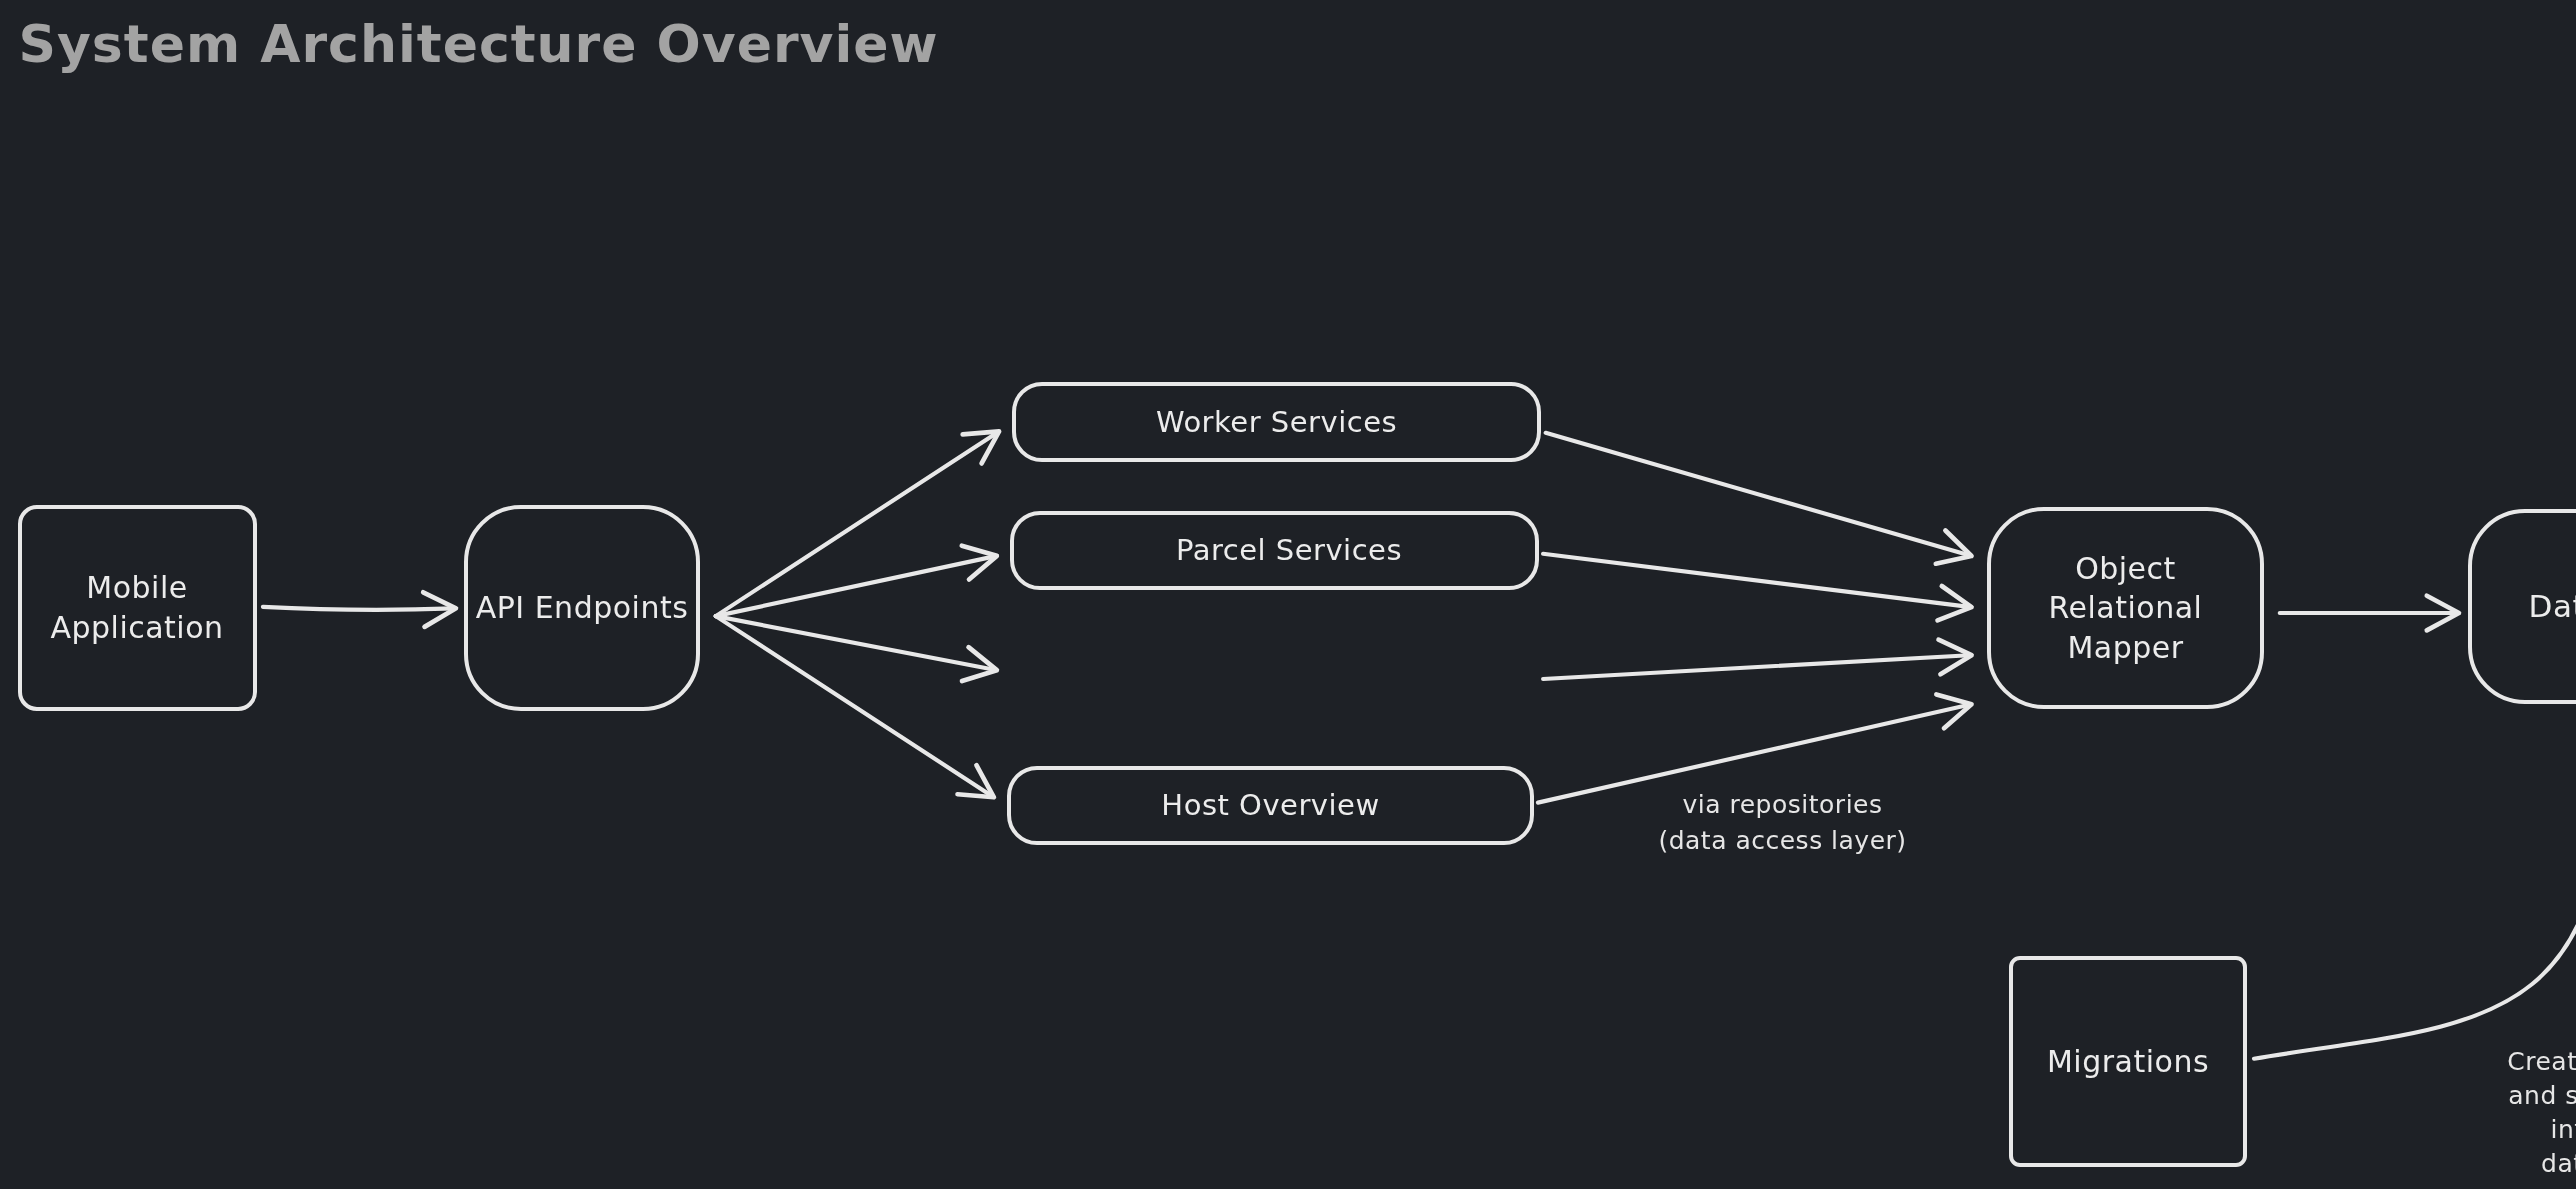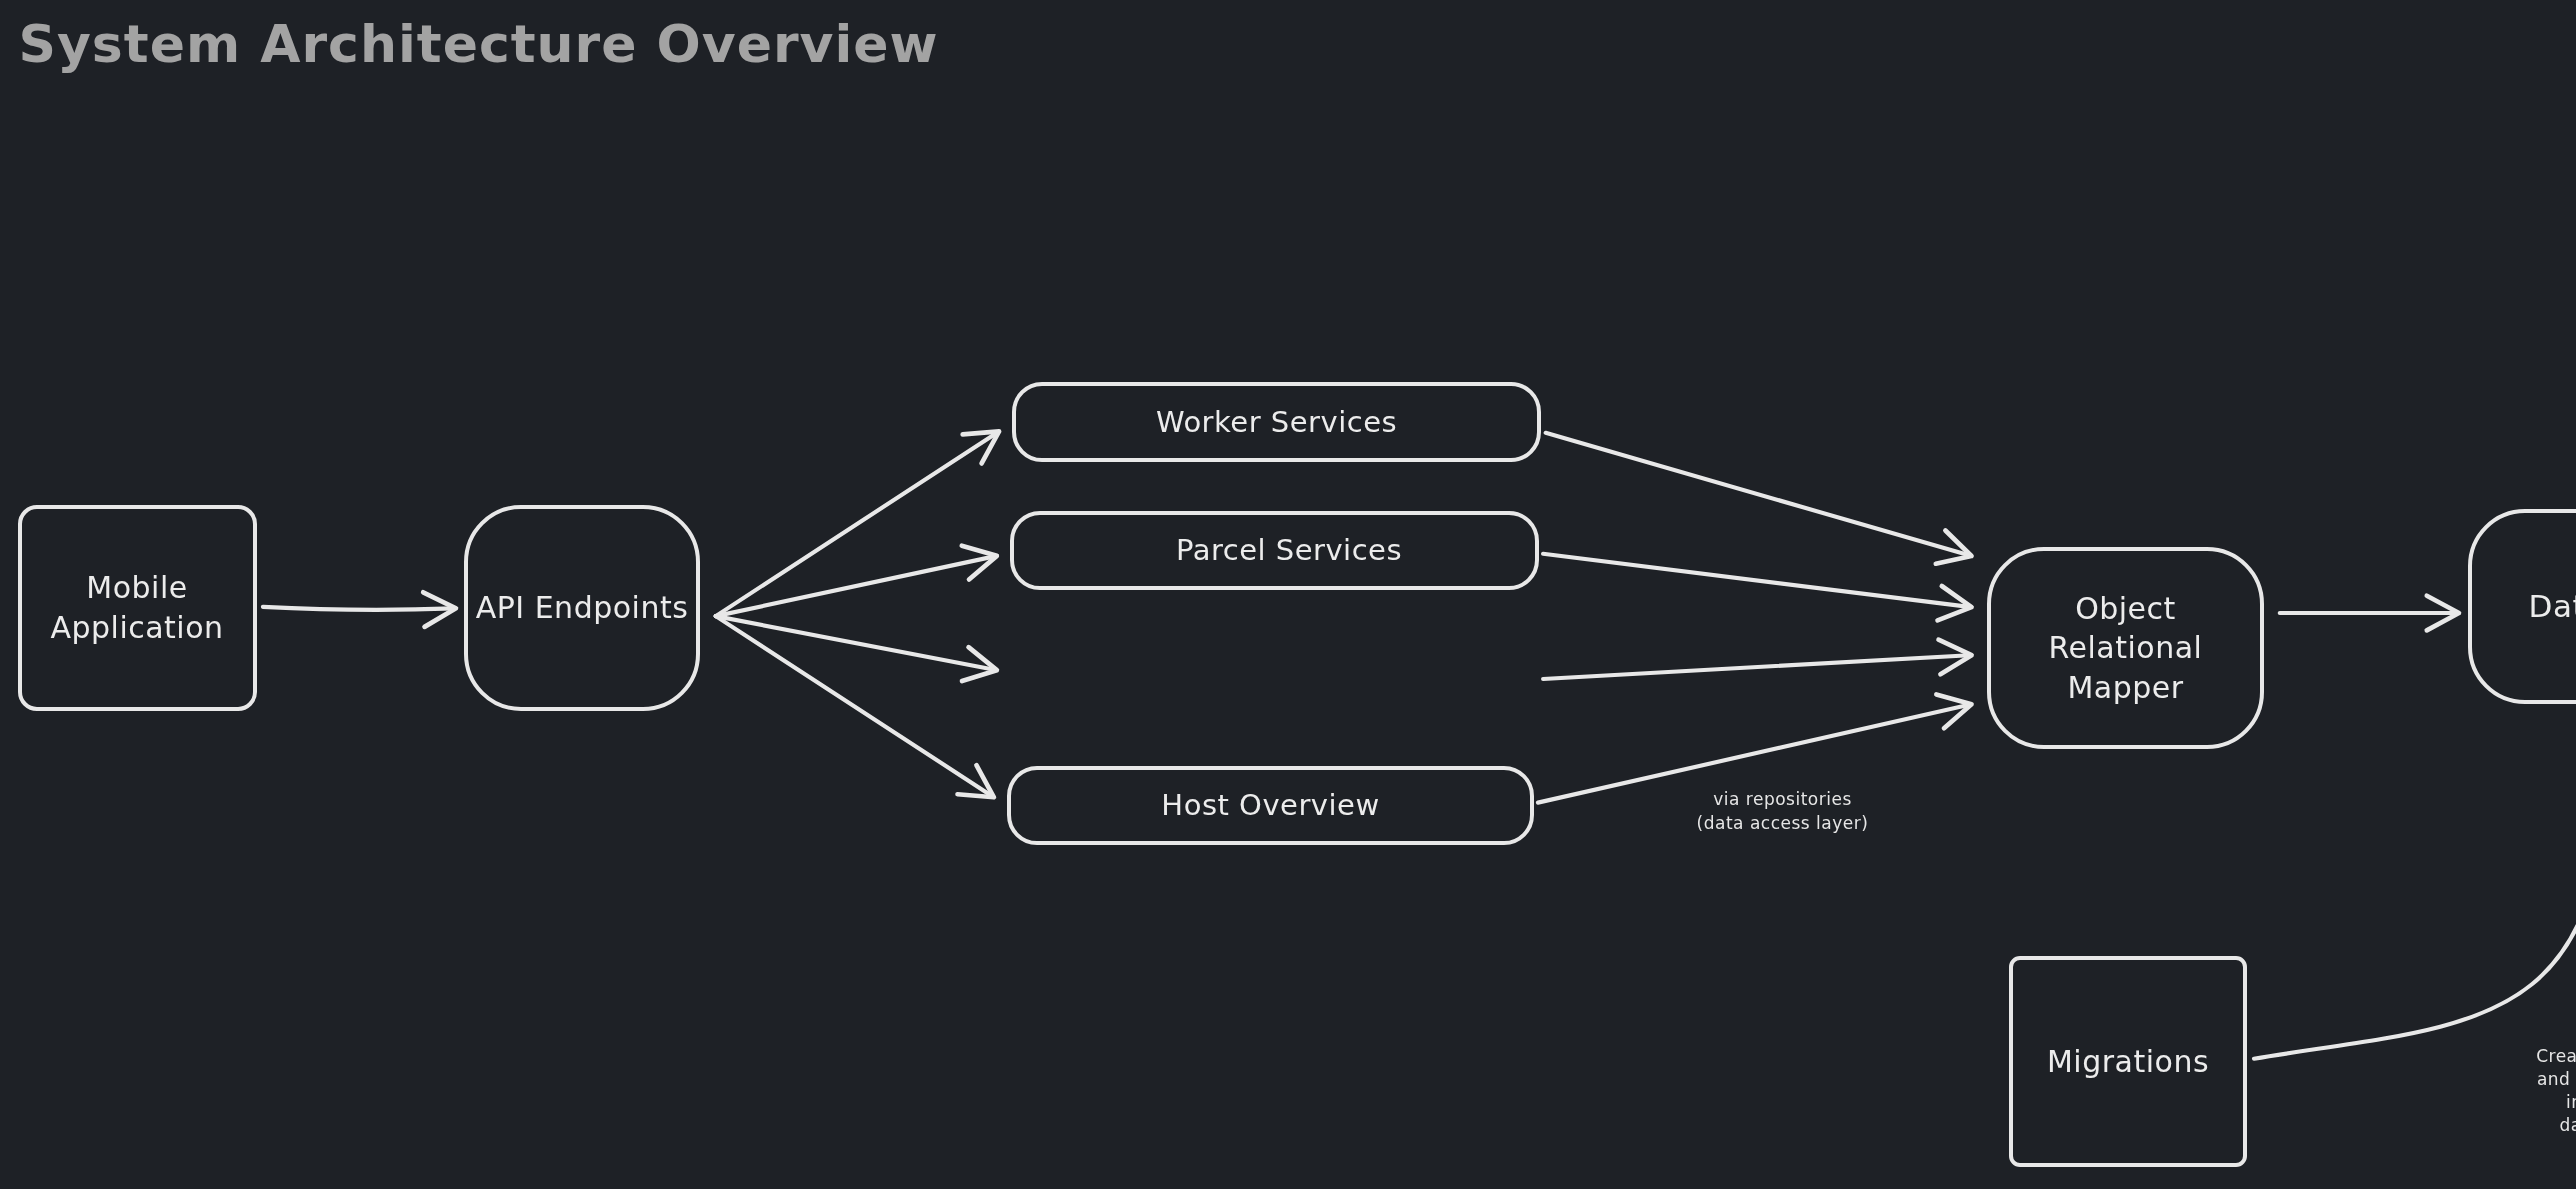--- a/index.html
+++ b/index.html
@@ -49,21 +49,21 @@
     position: absolute;
     left: 18.5px;
     top: 14.4px;
     font-size: 52px;
     font-weight: bold;
     letter-spacing: 1px;
     color: #a3a3a3;
   }
   .annotation {
     position: absolute;
-    font-size: 17px;
+    font-size: 25px;
     line-height: 1.42;
     text-align: center;
     white-space: pre-line;
     color: #e6e6e6;
     letter-spacing: 0.5px;
   }
 </style>
 </head>
 <body>
 
@@ -110,21 +110,21 @@
 
   <div class="node bar-node" style="left:1010px; top:511px; width:529px; height:79px;padding-left:29px;">
     <div class="node-label">Parcel Services</div>
   </div>
 
 
   <div class="node bar-node" style="left:1007px; top:766px; width:527px; height:79px;">
     <div class="node-label">Host Overview</div>
   </div>
 
-  <div class="node big-node" style="left:1987px; top:507px; width:277px; height:202px;margin-top:40px;">
+  <div class="node big-node" style="left:1987px; top:507px; width:277px; height:202px;">
     <div class="node-label">Object
 Relational
 Mapper</div>
   </div>
 
   <div class="node big-node" style="left:2468px; top:509px; width:273px; height:195px; font-size:31px;">
     <div class="node-label">Database</div>
   </div>
 
   <div class="node big-node" style="left:2009px; top:956px; width:238px; height:211px; border-radius:11px;">

